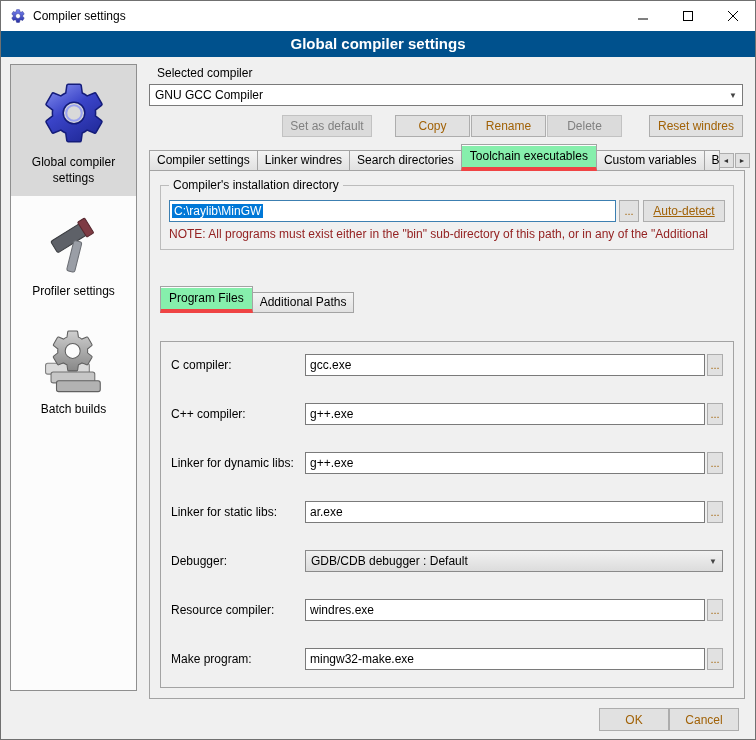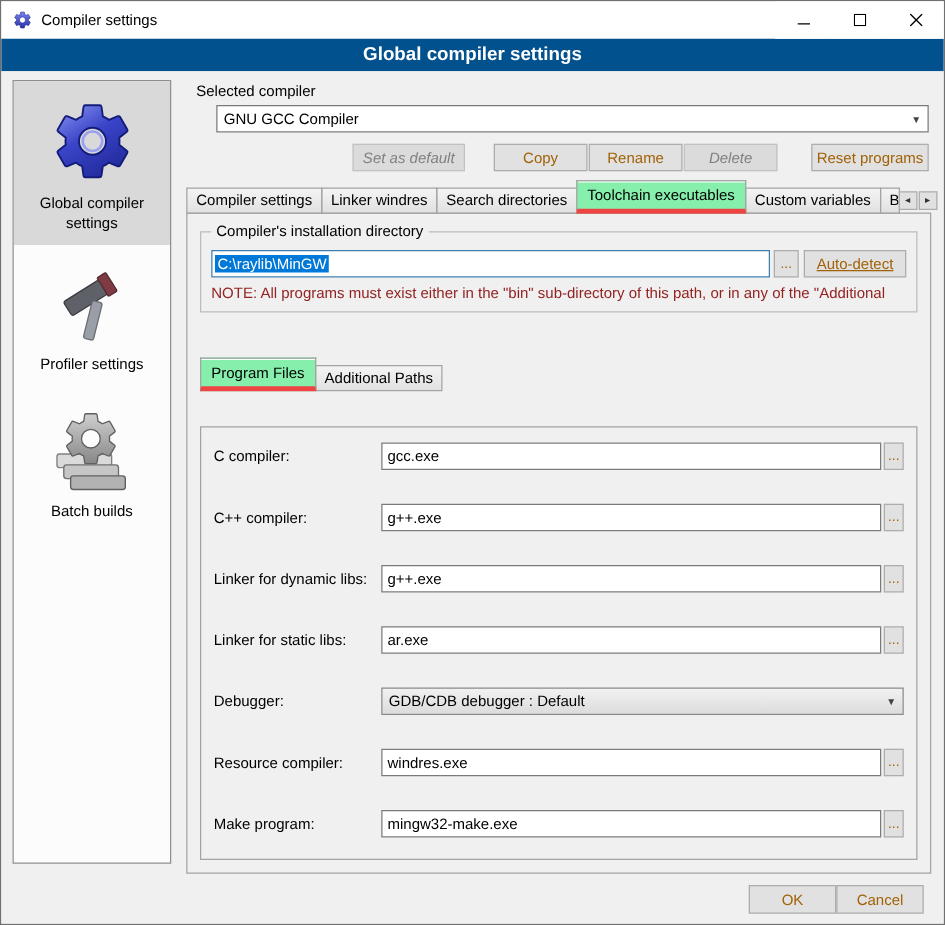--- a/index.html
+++ b/index.html
@@ -46,28 +46,28 @@
   .sel-label { position:absolute; top:5px; left:10px; font-size:12px; }
 
   .combo {
     display:flex; align-items:center; border:1px solid #7A7A7A; background:#FFFFFF;
     font-size:12px; padding:0 5px; height:22px; cursor:default;
   }
   .combo .combo-text { overflow:hidden; white-space:nowrap; }
   .combo .arrow { margin-left:auto; font-size:8px; color:#444; padding-left:6px; }
   .combo.gray { background:linear-gradient(180deg,#F1F1F1,#DCDCDC); border-color:#8A8A8A; }
 
-  .combo-main { position:absolute; top:23px; left:26px; right:4px; }
+  .combo-main { position:absolute; top:23px; left:2px; right:4px; }
 
   .btn {
     height:22px; background:#E1E1E1; border:1px solid #ADADAD; font-size:12px;
     font-family:"Liberation Sans", sans-serif; color:#a16207; cursor:default;
     display:inline-flex; align-items:center; justify-content:center;
   }
-  .btn.disabled { background:#DBDBDB; border-color:#C2C2C2; color:#808080;font-style:italic; }
+  .btn.disabled { background:#DBDBDB; border-color:#C2C2C2; color:#808080; }
 
   .btn-row { position:absolute; top:54px; left:10px; right:4px; display:flex; }
   .b-setdef { width:90px; margin-left:125px; }
   .b-copy   { width:75px; margin-left:23px; }
   .b-rename { width:75px; margin-left:1px; }
   .b-delete { width:75px; margin-left:1px; }
   .b-reset  { width:94px; margin-left:27px; }
 
   
   .tabstrip {
@@ -236,21 +236,21 @@
       <div class="combo combo-main">
         <span class="combo-text">GNU GCC Compiler</span>
         <span class="arrow">▼</span>
       </div>
 
       <div class="btn-row">
         <button class="btn b-setdef disabled">Set as default</button>
         <button class="btn b-copy">Copy</button>
         <button class="btn b-rename">Rename</button>
         <button class="btn b-delete disabled">Delete</button>
-        <button class="btn b-reset">Reset programs</button>
+        <button class="btn b-reset">Reset windres</button>
       </div>
 
       <div class="tabstrip">
         <div class="tab">Compiler settings</div>
         <div class="tab">Linker windres</div>
         <div class="tab">Search directories</div>
         <div class="tab active">Toolchain executables</div>
         <div class="tab">Custom variables</div>
         <div class="tab clipped">Buil</div>
         <div class="tab-arrows">

